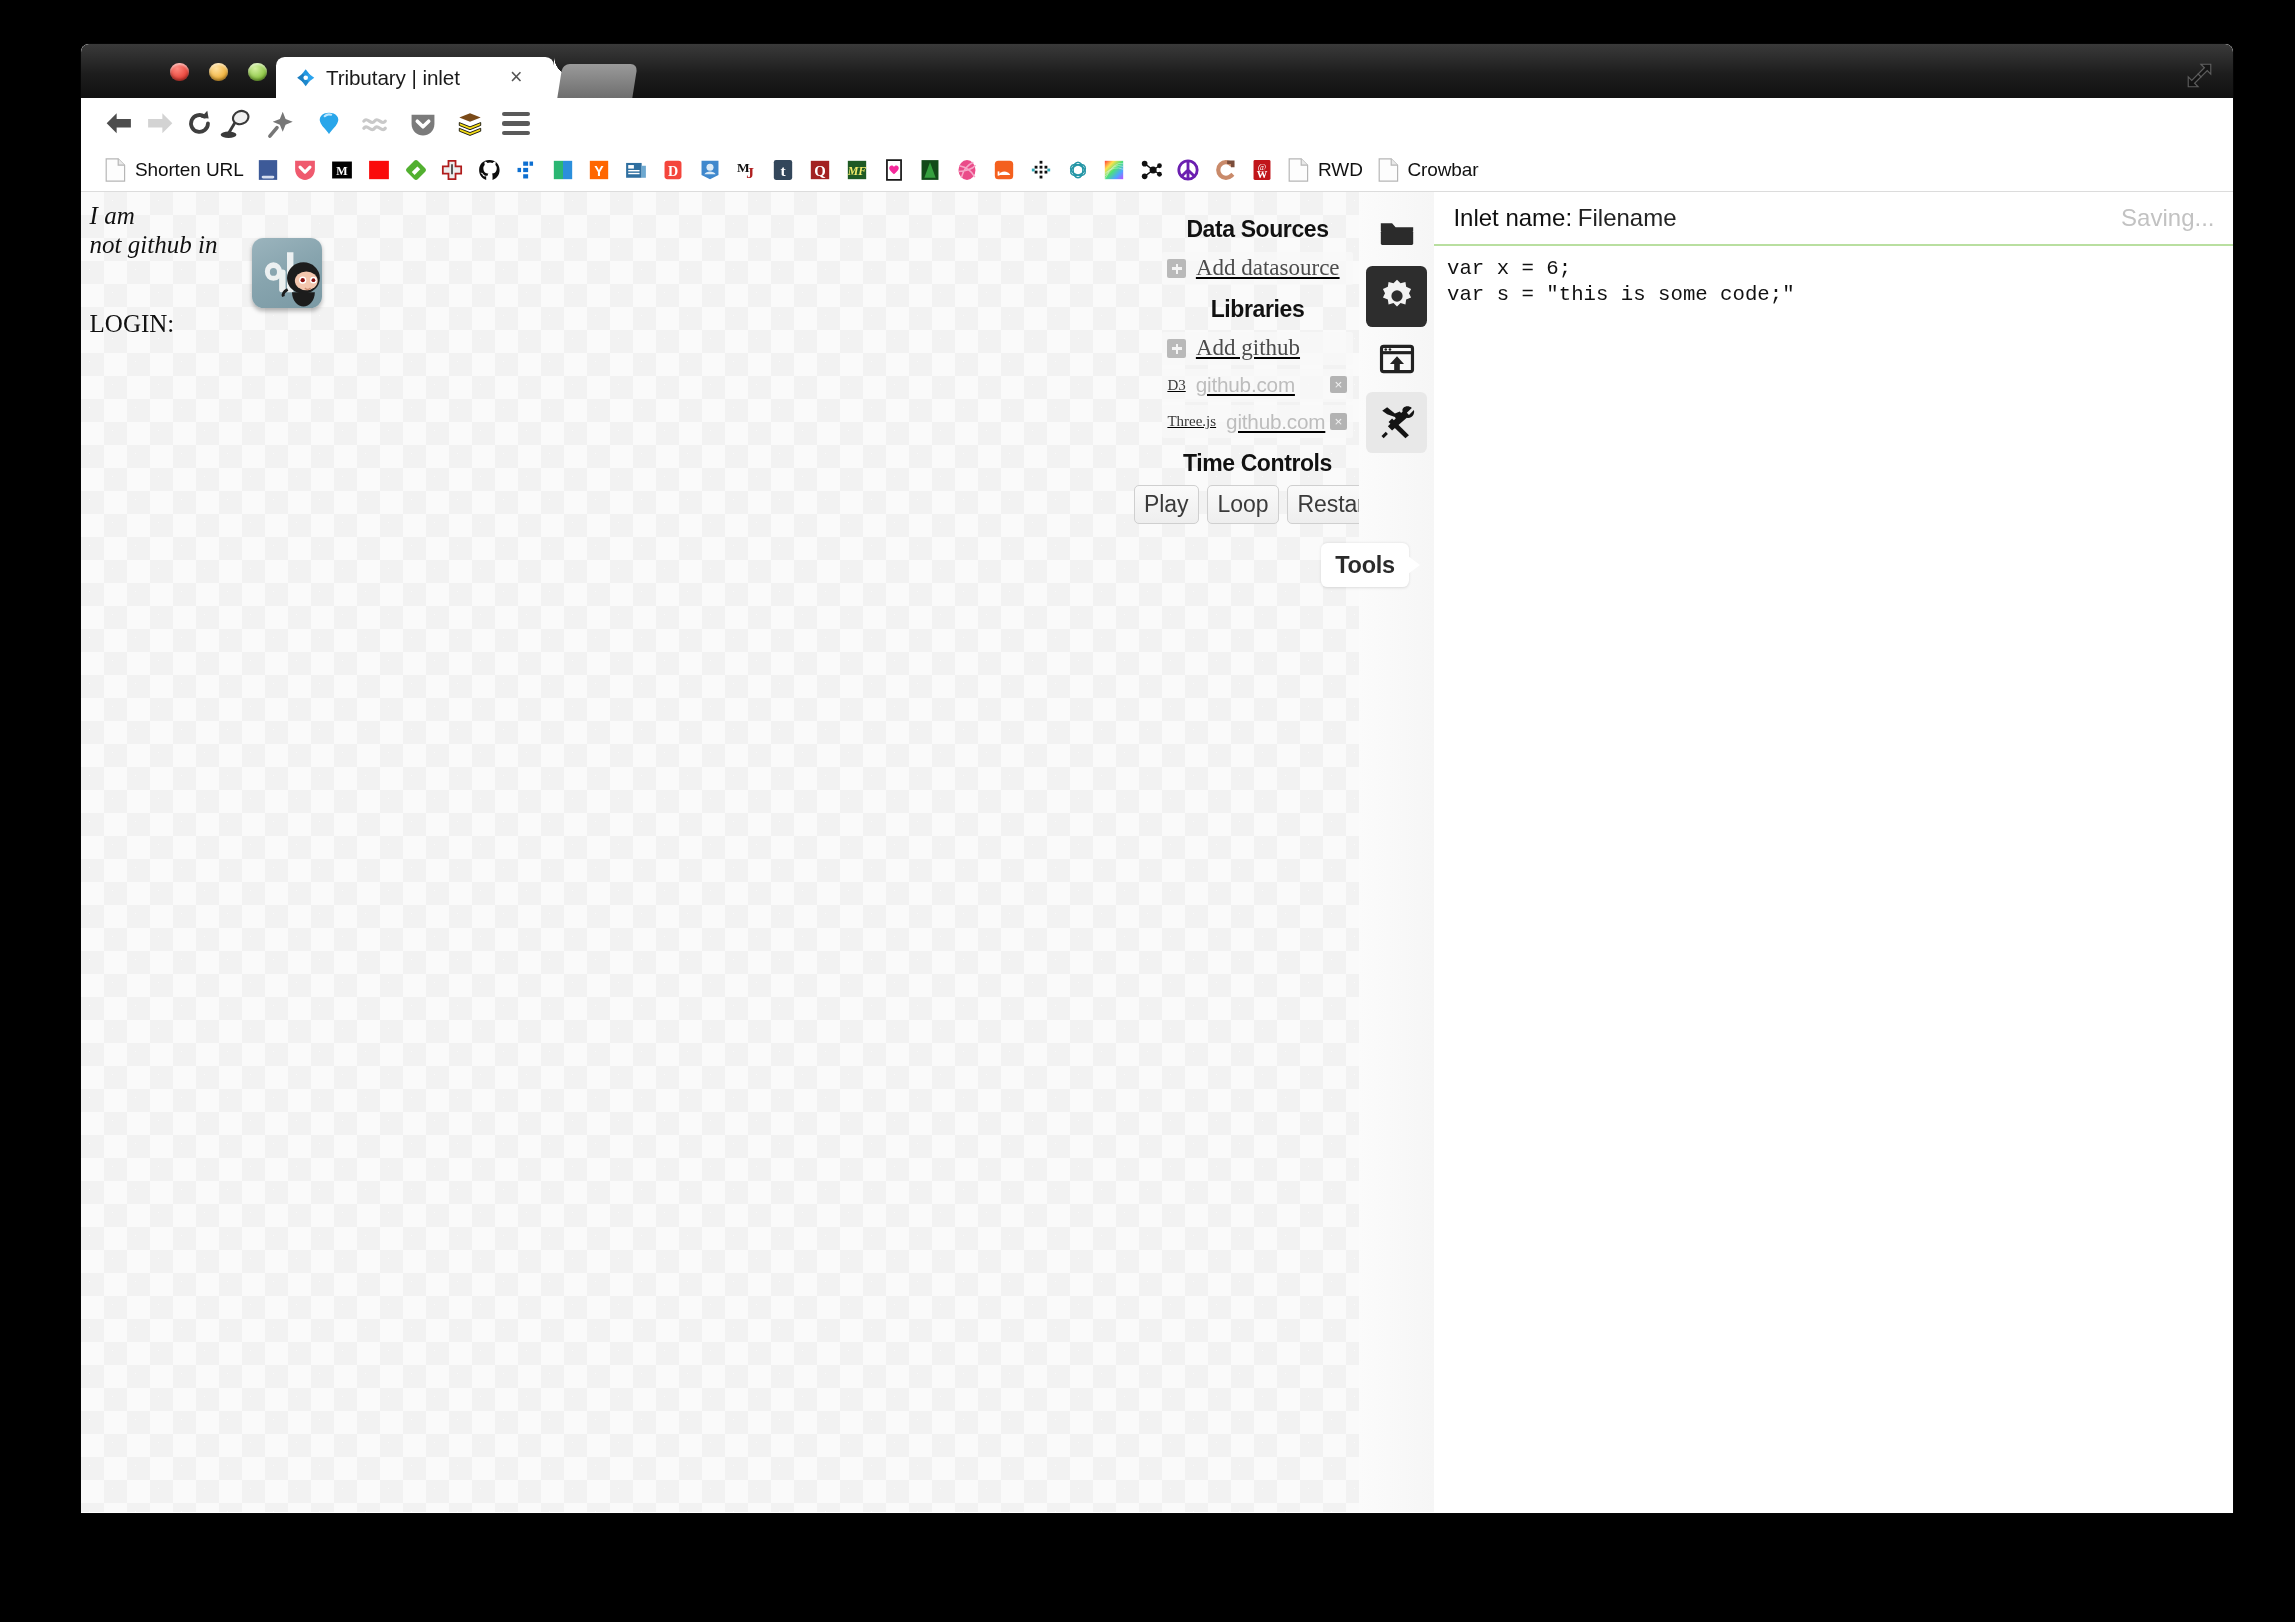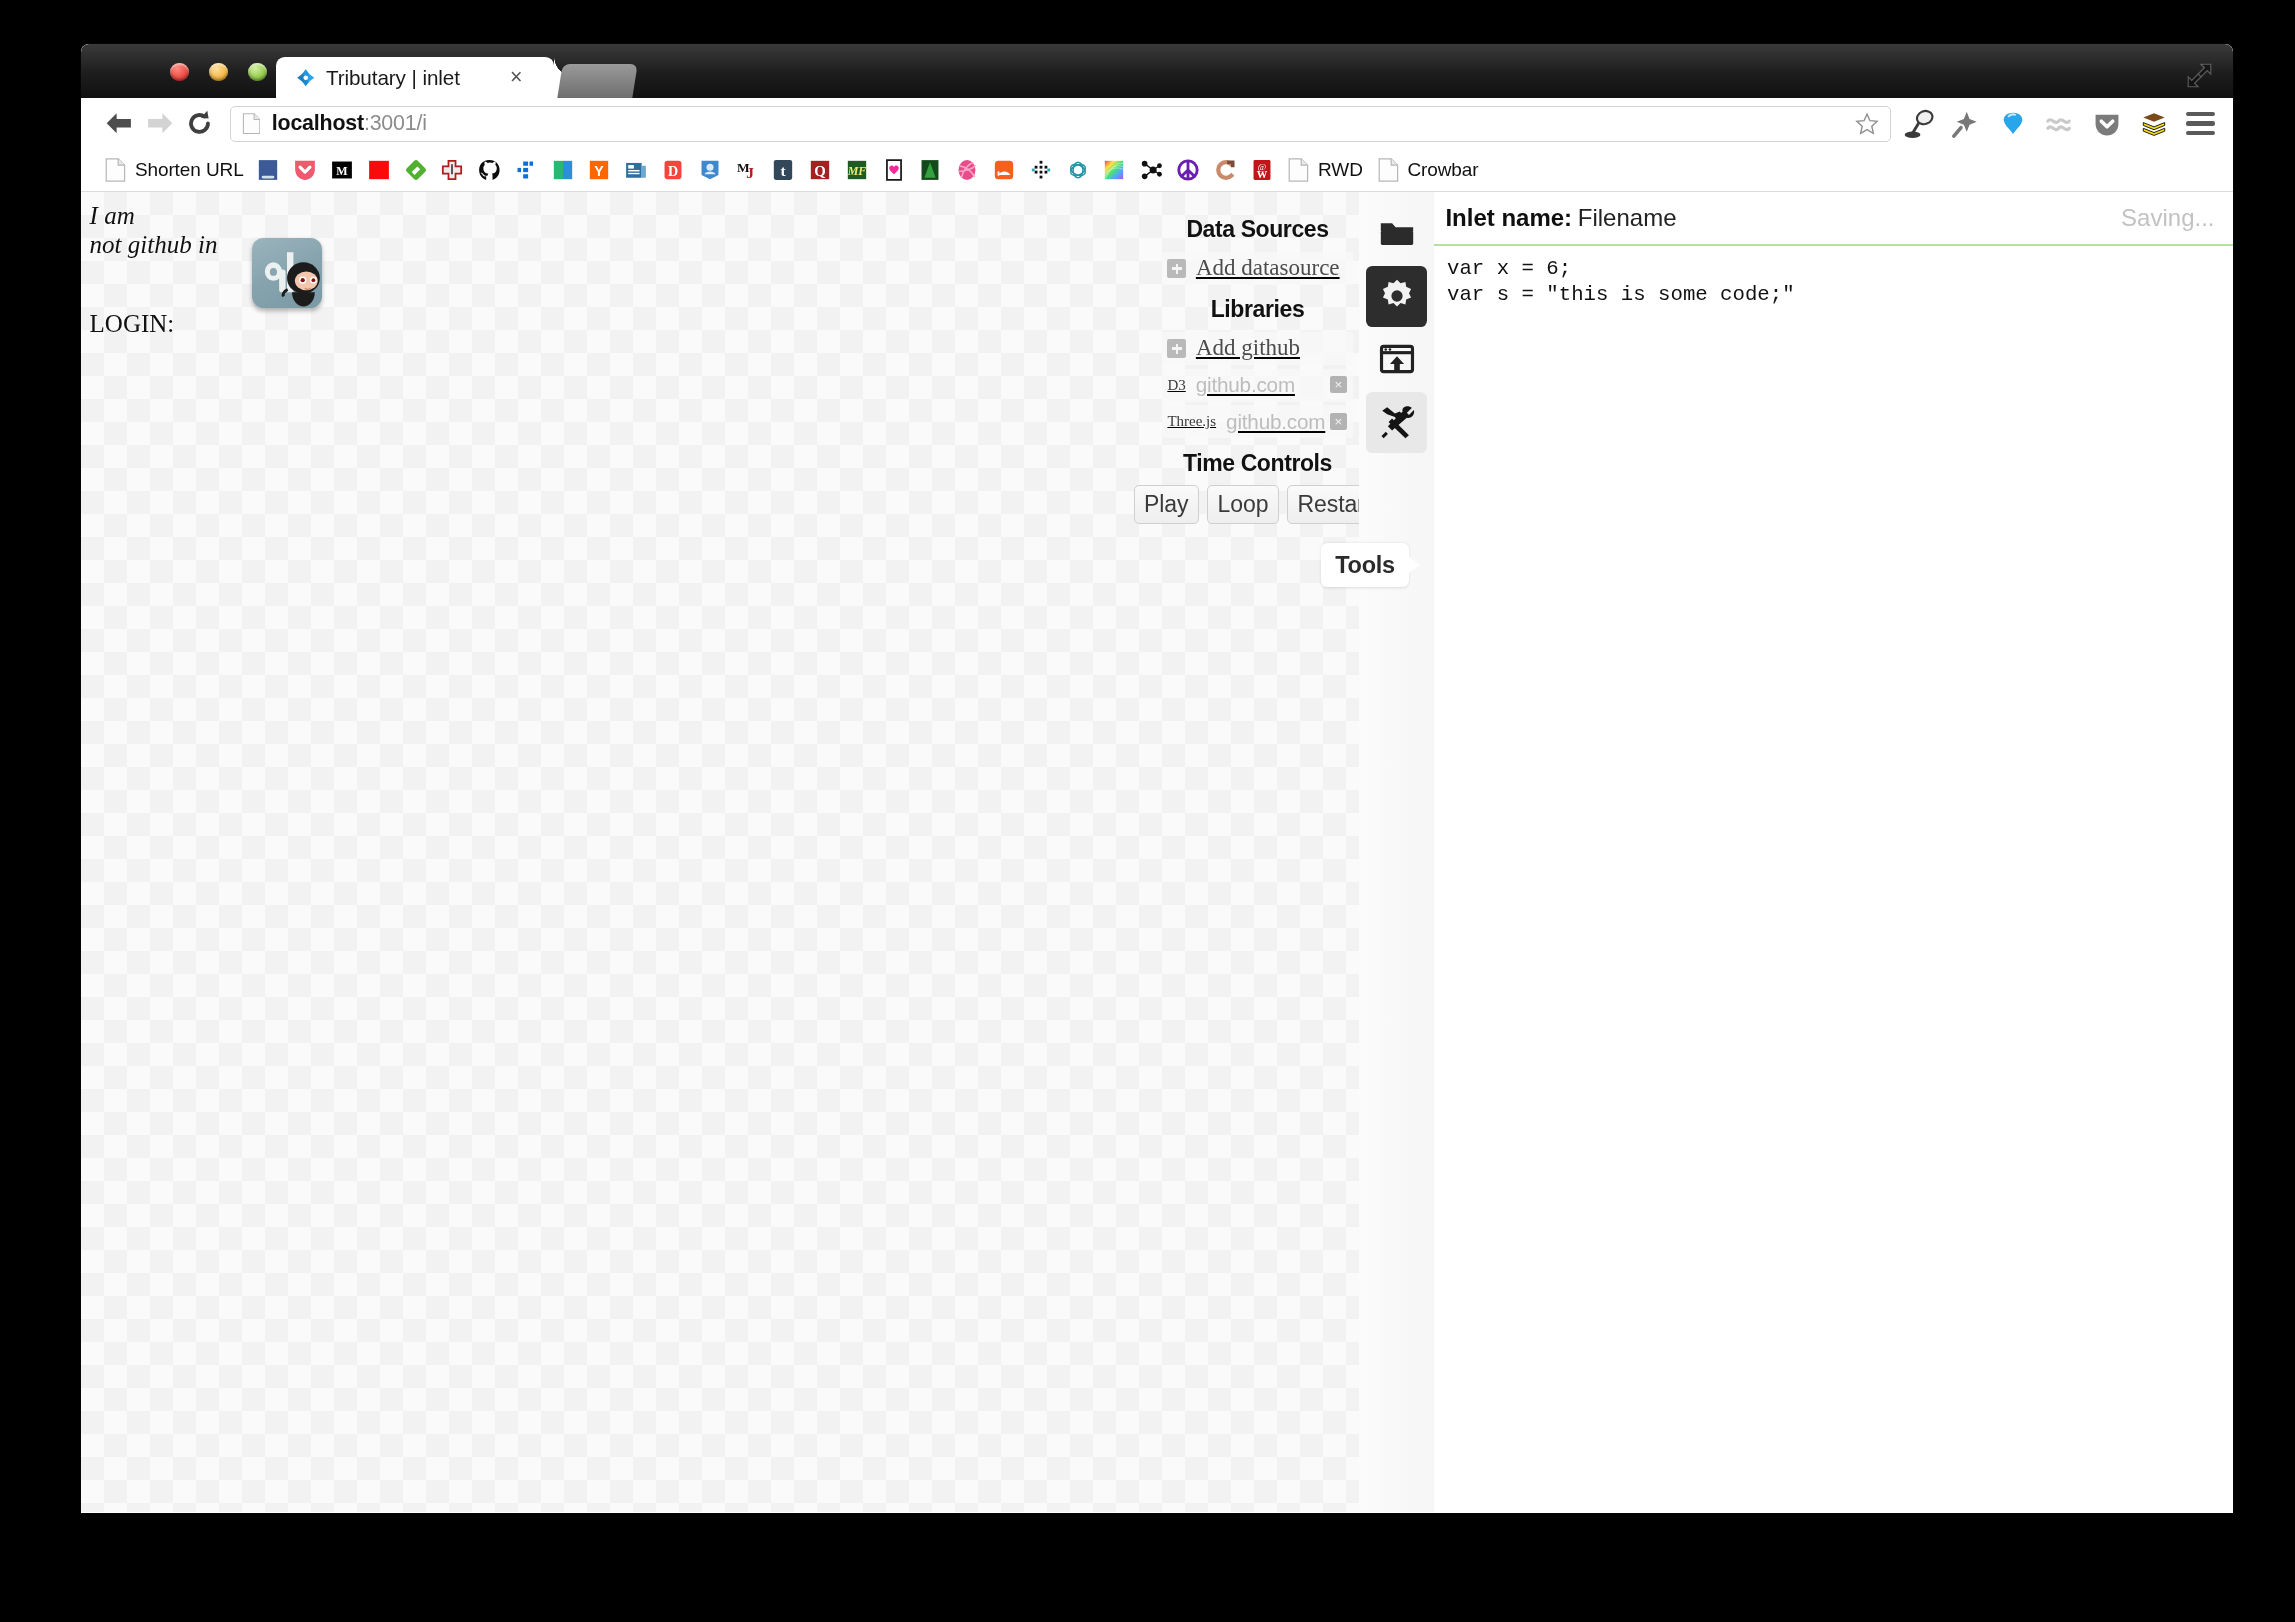--- a/index.html
+++ b/index.html
@@ -179,21 +179,21 @@
   .rail-btn.active{background:#2d2d2d;}
   .rail-btn.hl{background:#e8e8e8;}
 
   
   #editor{flex:1 1 auto;background:#fff;position:relative;min-width:0;}
   #ed-head{
     height:54px;display:flex;align-items:center;padding:0 18.5px 0 11.4px;box-sizing:border-box;
     border-bottom:2.9px solid #b9dfa0;
   }
   #ed-title{font-size:24px;color:#0f0f0f;white-space:nowrap;}
-  #ed-title b{font-weight:bold;}
+  #ed-title b{font-weight:normal;margin-left:8px;}
   #ed-title span{font-weight:normal;color:#222;margin-left:5.7px;}
   #ed-status{margin-left:auto;font-size:24px;color:#c2c2c2;white-space:nowrap;}
   #ed-code{
     padding:10px 0 0 13px;
     font-family:"Liberation Mono",monospace;font-size:20.7px;line-height:1.27;
     color:#111;white-space:pre;
   }
 </style>
 </head>
 <body>
@@ -243,34 +243,20 @@
             <path d="M27 6 L41 20 L27 34 v-8 H7 v-12 h20 z" fill="#d3d3d3"></path>
           </svg>
       </span>
       <span class="navbtn">
         <svg width="31" height="31" viewBox="0 0 44 44">
           <path d="M34 22 a12 12 0 1 1 -5 -9.8" fill="none" stroke="#3f3f3f" stroke-width="5.4" stroke-linecap="round"></path>
           <path d="M33 4 l2 11 l-11 -1 z" fill="#3f3f3f"></path>
         </svg>
       </span>
 
-      <div class="omnibox">
-        <span class="omni-doc">
-          <svg width="18.5" height="21.4" viewBox="0 0 26 30">
-            <path d="M2 1 h15 l8 8 v20 h-23 z" fill="#fdfdfd" stroke="#b6b6b6" stroke-width="1.5"></path>
-            <path d="M17 1 v8 h8" fill="#e9e9e9" stroke="#b6b6b6" stroke-width="1.5"></path>
-          </svg>
-        </span>
-        <span class="omni-text"><b>localhost</b><span class="dim">:3001/i</span></span>
-        <span class="omni-star">
-          <svg width="24" height="24" viewBox="0 0 34 34">
-            <path d="M17 3 l4.2 9.3 l10.2 1 l-7.6 6.9 l2.2 10 l-9 -5.2 l-9 5.2 l2.2 -10 l-7.6 -6.9 l10.2 -1 z" fill="none" stroke="#8f8f8f" stroke-width="2"></path>
-          </svg>
-        </span>
-      </div>
 
       <div class="ext-icons">
         <span>
           <svg width="30" height="30" viewBox="0 0 42 42">
             <ellipse cx="12" cy="36" rx="11" ry="4.5" fill="#3a3a3a"></ellipse>
             <path d="M12 34 L24 14" stroke="#3a3a3a" stroke-width="4"></path>
             <ellipse cx="29" cy="12" rx="11" ry="9" fill="#f0f0f0" stroke="#3a3a3a" stroke-width="3" transform="rotate(-20 29 12)"></ellipse>
           </svg>
         </span>
         <span>

